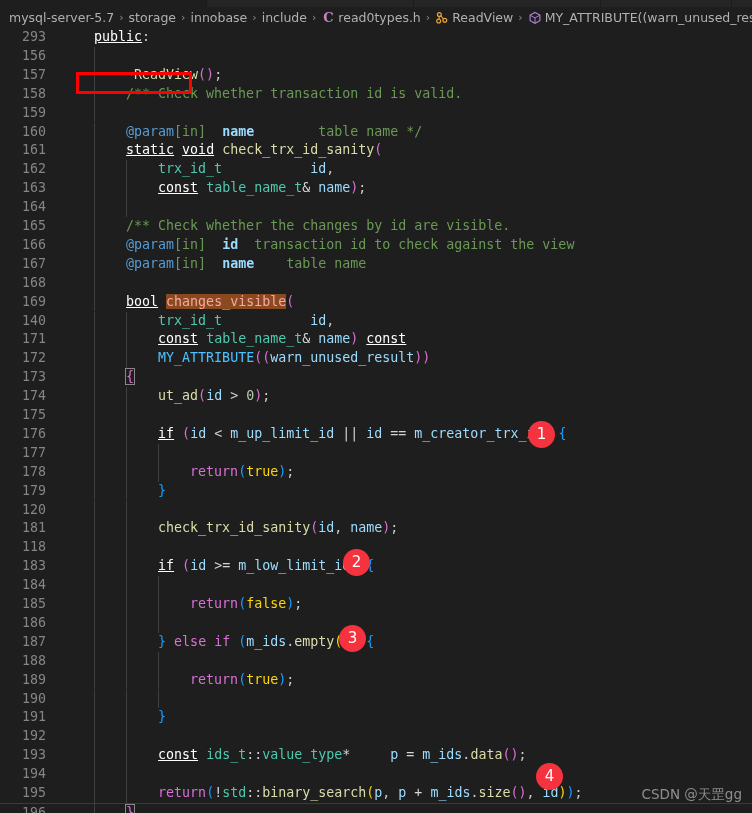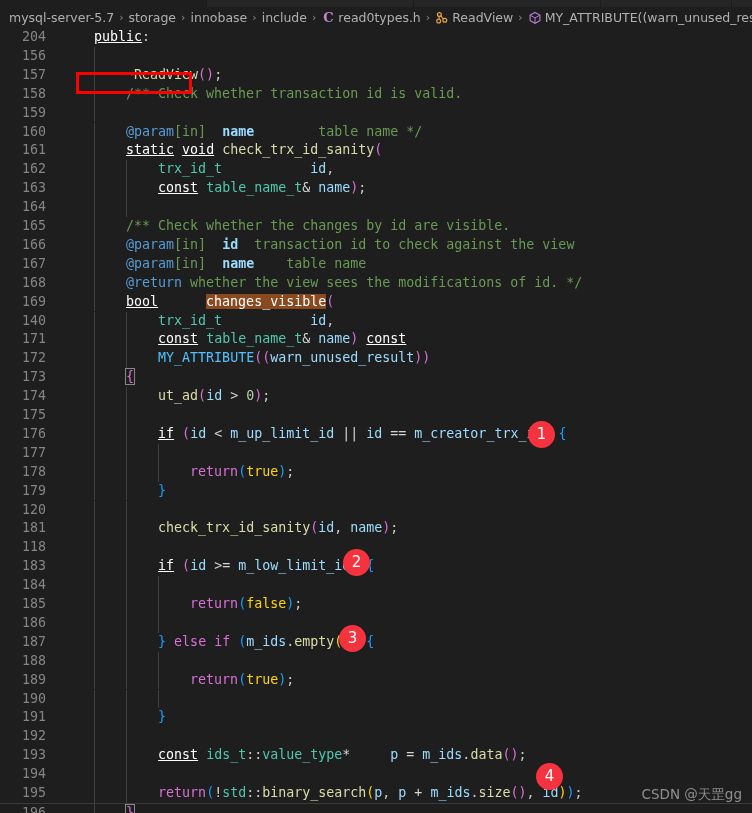--- a/index.html
+++ b/index.html
@@ -136,22 +136,21 @@
   .cmt  { color: #6a9955; }            
   .cmtkw{ color: #569cd6; }            
   .cmtp { color: #9cdcfe; font-weight: bold; }  
   .op   { color: #d4d4d4; }
   .macro{ color: #4fc1ff; }
   .ns   { color: #4ec9b0; }
 
   
   .occ {
     background: #8a4a20;
-    color: #ffffff;
-    margin-left: 40px;
+    color: #fca5a5;
   }
 
   
   .brkmatch {
     outline: 1px solid #888888;
     color: #da70d6;
   }
 
   
   #red-box {
@@ -239,34 +238,34 @@
           <path d="M8 1.6 L13.6 4.7 L13.6 11 L8 14.1 L2.4 11 L2.4 4.7 Z" fill="none" stroke="#b180d7" stroke-width="1.3"></path>
           <path d="M2.4 4.7 L8 7.9 L13.6 4.7 M8 7.9 L8 14.1" fill="none" stroke="#b180d7" stroke-width="1.1"></path>
         </svg>
       </span>
       <span class="crumb-label">MY_ATTRIBUTE((warn_unused_result))</span>
     </span>
   </div>
 
 <div id="editor">
   <div id="code-rows">
-      <div class="row" style="position:absolute;left:0;top:0.0px;width:752px;"><span class="lineno">204</span><span class="code"><span class="pun">    </span><span class="kw">public</span><span class="pun">:</span></span></div>
+      <div class="row" style="position:absolute;left:0;top:0.0px;width:752px;"><span class="lineno">293</span><span class="code"><span class="pun">    </span><span class="kw">public</span><span class="pun">:</span></span></div>
       <div class="row" style="position:absolute;left:0;top:18.9px;width:752px;"><span class="lineno">156</span><span class="guide" style="left:93.5px;"></span></div>
       <div class="row" style="position:absolute;left:0;top:37.8px;width:752px;"><span class="lineno">157</span><span class="guide" style="left:93.5px;"></span><span class="code"><span class="pun">        </span><span class="fn">~ReadView</span><span class="par2">()</span><span class="pun">;</span></span></div>
       <div class="row" style="position:absolute;left:0;top:56.7px;width:752px;"><span class="lineno">158</span><span class="guide" style="left:93.5px;"></span><span class="code"><span class="cmt">        /** Check whether transaction id is valid.</span></span></div>
       <div class="row" style="position:absolute;left:0;top:75.6px;width:752px;"><span class="lineno">159</span><span class="guide" style="left:93.5px;"></span></div>
       <div class="row" style="position:absolute;left:0;top:94.5px;width:752px;"><span class="lineno">160</span><span class="guide" style="left:93.5px;"></span><span class="code"><span class="pun">        </span><span class="cmtkw">@param</span><span class="cmt">[in]</span><span class="cmt">  </span><span class="cmtp">name</span><span class="cmt">        table name */</span></span></div>
       <div class="row" style="position:absolute;left:0;top:113.4px;width:752px;"><span class="lineno">161</span><span class="guide" style="left:93.5px;"></span><span class="code"><span class="pun">        </span><span class="kw">static</span><span class="pun"> </span><span class="kw">void</span><span class="pun"> </span><span class="fn">check_trx_id_sanity</span><span class="par2">(</span></span></div>
       <div class="row" style="position:absolute;left:0;top:132.3px;width:752px;"><span class="lineno">162</span><span class="guide" style="left:93.5px;"></span><span class="guide" style="left:125.6px;"></span><span class="code"><span class="pun">            </span><span class="typ">trx_id_t</span><span class="pun">           </span><span class="var">id</span><span class="pun">,</span></span></div>
       <div class="row" style="position:absolute;left:0;top:151.2px;width:752px;"><span class="lineno">163</span><span class="guide" style="left:93.5px;"></span><span class="guide" style="left:125.6px;"></span><span class="code"><span class="pun">            </span><span class="kw">const</span><span class="pun"> </span><span class="typ">table_name_t</span><span class="op">&amp; </span><span class="var">name</span><span class="par2">)</span><span class="pun">;</span></span></div>
       <div class="row" style="position:absolute;left:0;top:170.1px;width:752px;"><span class="lineno">164</span><span class="guide" style="left:93.5px;"></span><span class="guide" style="left:125.6px;"></span><span class="code"></span></div>
       <div class="row" style="position:absolute;left:0;top:189.0px;width:752px;"><span class="lineno">165</span><span class="guide" style="left:93.5px;"></span><span class="code"><span class="cmt">        /** Check whether the changes by id are visible.</span></span></div>
       <div class="row" style="position:absolute;left:0;top:207.9px;width:752px;"><span class="lineno">166</span><span class="guide" style="left:93.5px;"></span><span class="code"><span class="pun">        </span><span class="cmtkw">@param</span><span class="cmt">[in]</span><span class="cmt">  </span><span class="cmtp">id</span><span class="cmt">  transaction id to check against the view</span></span></div>
       <div class="row" style="position:absolute;left:0;top:226.8px;width:752px;"><span class="lineno">167</span><span class="guide" style="left:93.5px;"></span><span class="code"><span class="pun">        </span><span class="cmtkw">@param</span><span class="cmt">[in]</span><span class="cmt">  </span><span class="cmtp">name</span><span class="cmt">    table name</span></span></div>
-      <div class="row" style="position:absolute;left:0;top:245.7px;width:752px;"><span class="lineno">168</span><span class="guide" style="left:93.5px;"></span><span class="code"><span class="pun">        </span><span class="cmtkw">@return</span><span class="cmt"> whether the view sees the modifications of id. */</span></span></div>
+      <div class="row" style="position:absolute;left:0;top:245.7px;width:752px;"><span class="lineno">168</span><span class="guide" style="left:93.5px;"></span></div>
       <div class="row" style="position:absolute;left:0;top:264.6px;width:752px;"><span class="lineno">169</span><span class="guide" style="left:93.5px;"></span><span class="code"><span class="pun">        </span><span class="kw">bool</span><span class="pun"> </span><span class="occ">changes_visible</span><span class="par2">(</span></span></div>
       <div class="row" style="position:absolute;left:0;top:283.5px;width:752px;"><span class="lineno">140</span><span class="guide" style="left:93.5px;"></span><span class="guide" style="left:125.6px;"></span><span class="code"><span class="pun">            </span><span class="typ">trx_id_t</span><span class="pun">           </span><span class="var">id</span><span class="pun">,</span></span></div>
       <div class="row" style="position:absolute;left:0;top:302.4px;width:752px;"><span class="lineno">171</span><span class="guide" style="left:93.5px;"></span><span class="guide" style="left:125.6px;"></span><span class="code"><span class="pun">            </span><span class="kw">const</span><span class="pun"> </span><span class="typ">table_name_t</span><span class="op">&amp; </span><span class="var">name</span><span class="par2">)</span><span class="pun"> </span><span class="kw">const</span></span></div>
       <div class="row" style="position:absolute;left:0;top:321.3px;width:752px;"><span class="lineno">172</span><span class="guide" style="left:93.5px;"></span><span class="guide" style="left:125.6px;"></span><span class="code"><span class="pun">            </span><span class="macro">MY_ATTRIBUTE</span><span class="par2">((</span><span class="var">warn_unused_result</span><span class="par2">))</span></span></div>
       <div class="row" style="position:absolute;left:0;top:340.2px;width:752px;"><span class="lineno">173</span><span class="guide" style="left:93.5px;"></span><span class="code"><span class="pun">        </span><span class="brkmatch">{</span></span></div>
       <div class="row" style="position:absolute;left:0;top:359.1px;width:752px;"><span class="lineno">174</span><span class="guide" style="left:93.5px;"></span><span class="guide" style="left:125.6px;"></span><span class="code"><span class="pun">            </span><span class="fn">ut_ad</span><span class="par2">(</span><span class="var">id</span><span class="op"> &gt; </span><span class="num">0</span><span class="par2">)</span><span class="pun">;</span></span></div>
       <div class="row" style="position:absolute;left:0;top:378.0px;width:752px;"><span class="lineno">175</span><span class="guide" style="left:93.5px;"></span><span class="guide" style="left:125.6px;"></span><span class="code"></span></div>
       <div class="row" style="position:absolute;left:0;top:396.9px;width:752px;"><span class="lineno">176</span><span class="guide" style="left:93.5px;"></span><span class="guide" style="left:125.6px;"></span><span class="code"><span class="pun">            </span><span class="kw">if</span><span class="pun"> </span><span class="par2">(</span><span class="var">id</span><span class="op"> &lt; </span><span class="var">m_up_limit_id</span><span class="op"> || </span><span class="var">id</span><span class="op"> == </span><span class="var">m_creator_trx_id</span><span class="par2">)</span><span class="pun"> </span><span class="par3">{</span></span></div>
       <div class="row" style="position:absolute;left:0;top:415.8px;width:752px;"><span class="lineno">177</span><span class="guide" style="left:93.5px;"></span><span class="guide" style="left:125.6px;"></span><span class="guide" style="left:157.6px;"></span><span class="code"></span></div>
       <div class="row" style="position:absolute;left:0;top:434.7px;width:752px;"><span class="lineno">178</span><span class="guide" style="left:93.5px;"></span><span class="guide" style="left:125.6px;"></span><span class="guide" style="left:157.6px;"></span><span class="code"><span class="pun">                </span><span class="par2">return</span><span class="par3">(</span><span class="par1">true</span><span class="par3">)</span><span class="pun">;</span></span></div>

